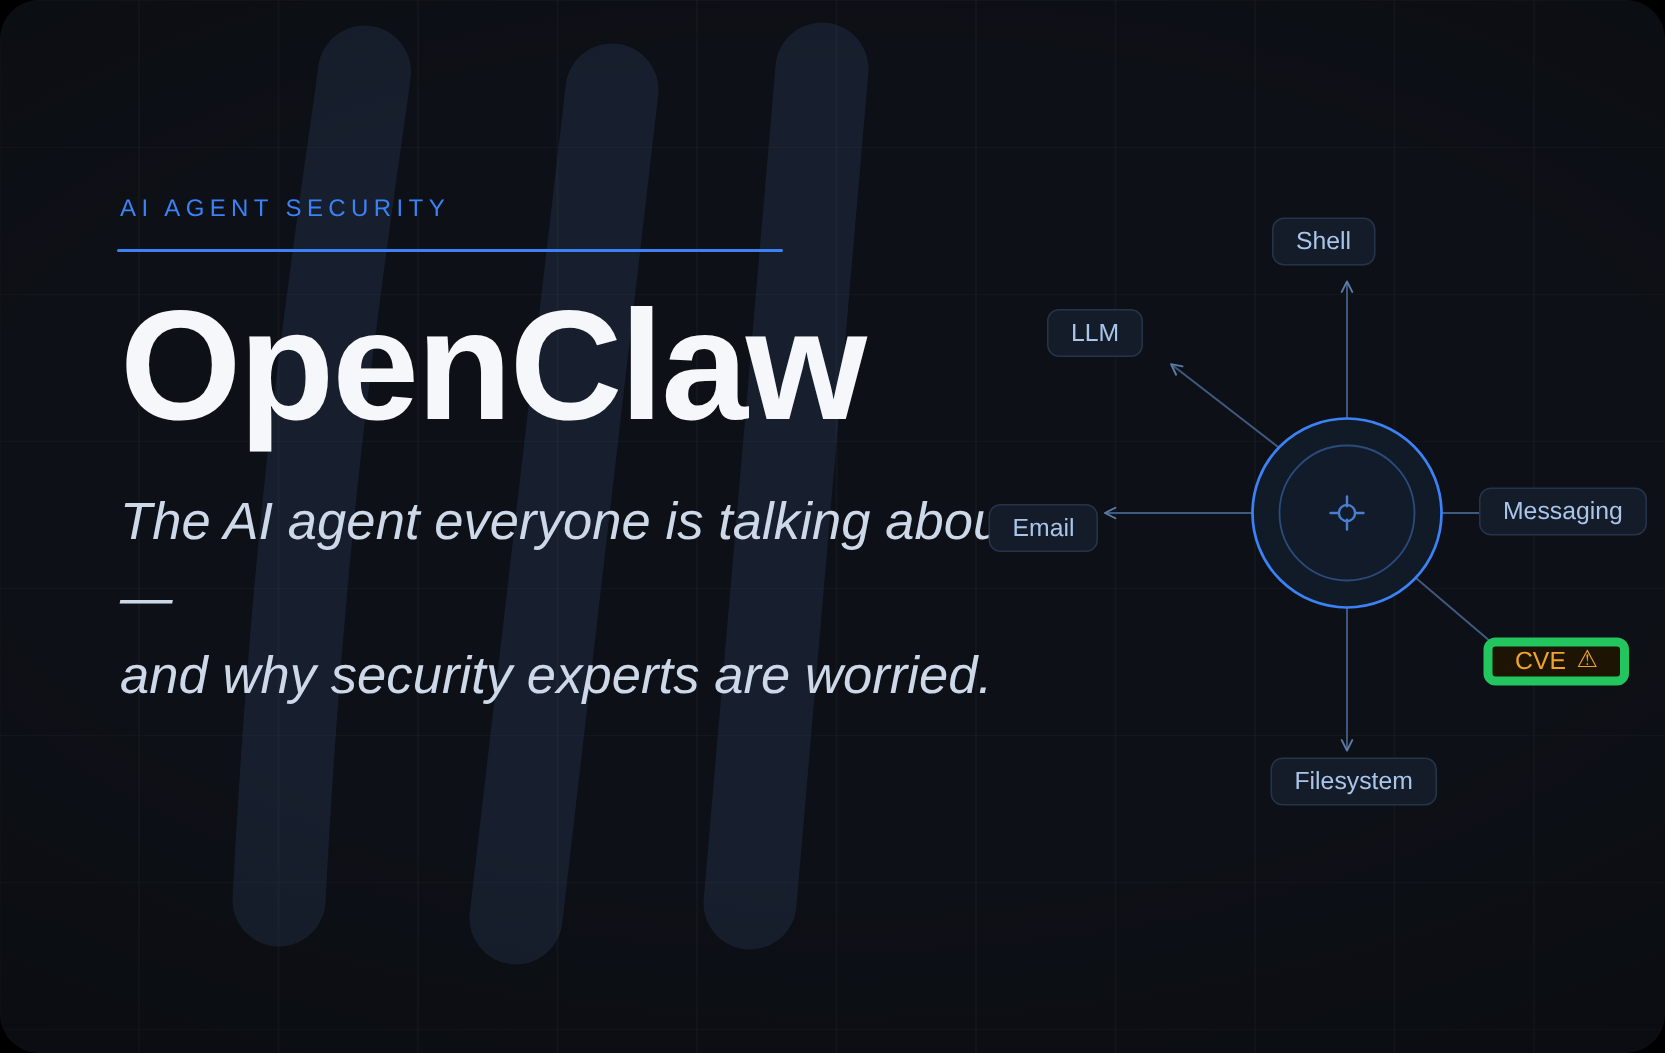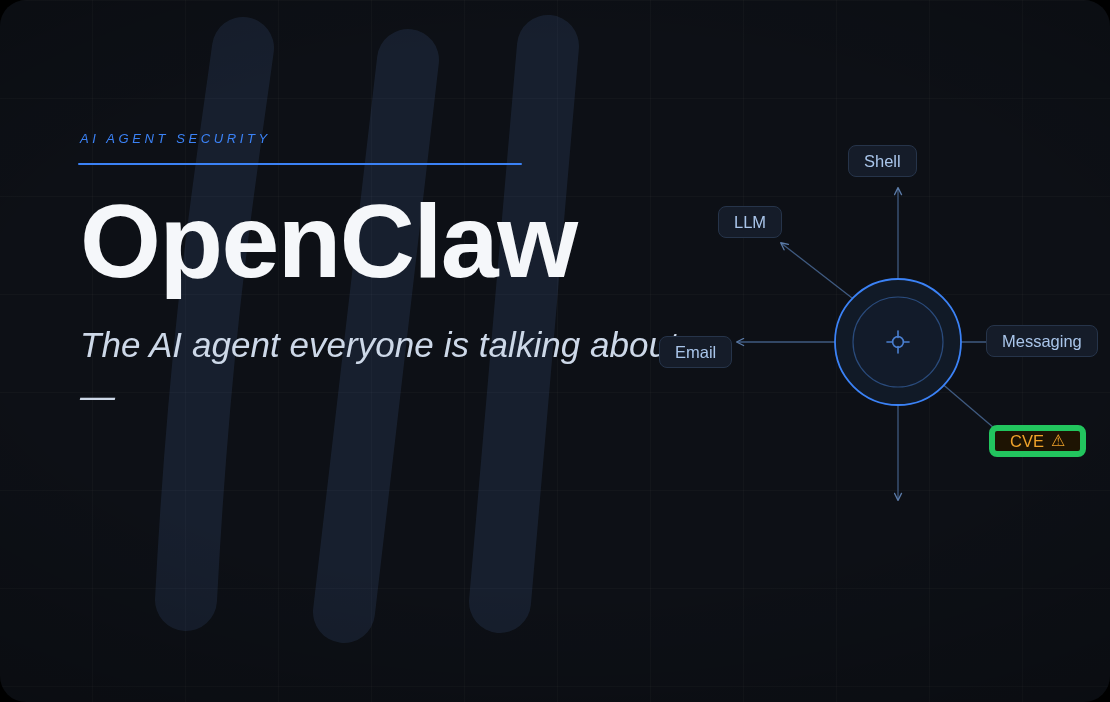--- a/index.html
+++ b/index.html
@@ -55,27 +55,26 @@
   
   .content {
     position: absolute;
     left: 78px;
     top: 132px;
     width: 620px;
   }
 
   .eyebrow {
     color: #3b82f6;
-    font-size: 13px;
+    font-size: 16px;
     font-weight: 400;
     letter-spacing: 3.6px;
     line-height: 1;
     margin: 0 0 0 2px;
     white-space: nowrap;
-    font-style: italic;
   }
 
   .eyebrow-rule {
     width: 444px;
     height: 2px;
     background: #3b82f6;
     margin-top: 18px;
     border-radius: 1px;
   }
 
@@ -143,21 +142,21 @@
   .node .warn-icon {
     display: inline-block;
     font-size: 16px;
     line-height: 1;
     color: #f0a32a;
     transform: translateY(-0.5px);
   }
 
   
   .node-shell      { left: 248px; top: 35px; }
-  .node-llm        { left: 118px; top: 96px; }
+  .node-llm        { left: 98px; top: 96px; }
   .node-email      { left: 40px;  top: 226px; margin-left: 19px; }
   .node-messaging  { left: 386px; top: 215px; }
   .node-cve        { left: 389px; top: 315px; }
   .node-filesystem { left: 247px; top: 395px; }
 </style>
 </head>
 <body>
 
 <div class="stage">
 
@@ -173,20 +172,21 @@
 
   <div class="bg-grid"></div>
   <div class="bg-vignette"></div>
 
   <div class="content">
     <div class="eyebrow">AI AGENT SECURITY</div>
     <div class="eyebrow-rule"></div>
     <h1 class="title">OpenClaw</h1>
     <p class="subtitle">
       <span>The AI agent everyone is talking about —</span><br>
+      <span>and why security experts are worried.</span>
     </p>
   </div>
 
   <div class="diagram">
 
     <svg class="wires" viewBox="0 0 510 470" xmlns="http://www.w3.org/2000/svg" aria-hidden="true">
       <defs>
         <marker id="ah" markerWidth="9" markerHeight="9" refX="7.6" refY="4.5" orient="auto" markerUnits="userSpaceOnUse">
           <path d="M1,1 L8,4.5 L1,8" fill="none" stroke="#5b7ba8" stroke-width="1.3" stroke-linecap="round" stroke-linejoin="round"></path>
         </marker>
@@ -233,15 +233,18 @@
 
     <div class="node node-messaging">
       <span>Messaging</span>
     </div>
 
     <div class="node danger node-cve">
       <span>CVE</span>
       <span class="warn-icon">⚠</span>
     </div>
 
+    <div class="node node-filesystem">
+      <span>Filesystem</span>
+    </div>
 
   </div>
 </div>
 
 </body></html>

